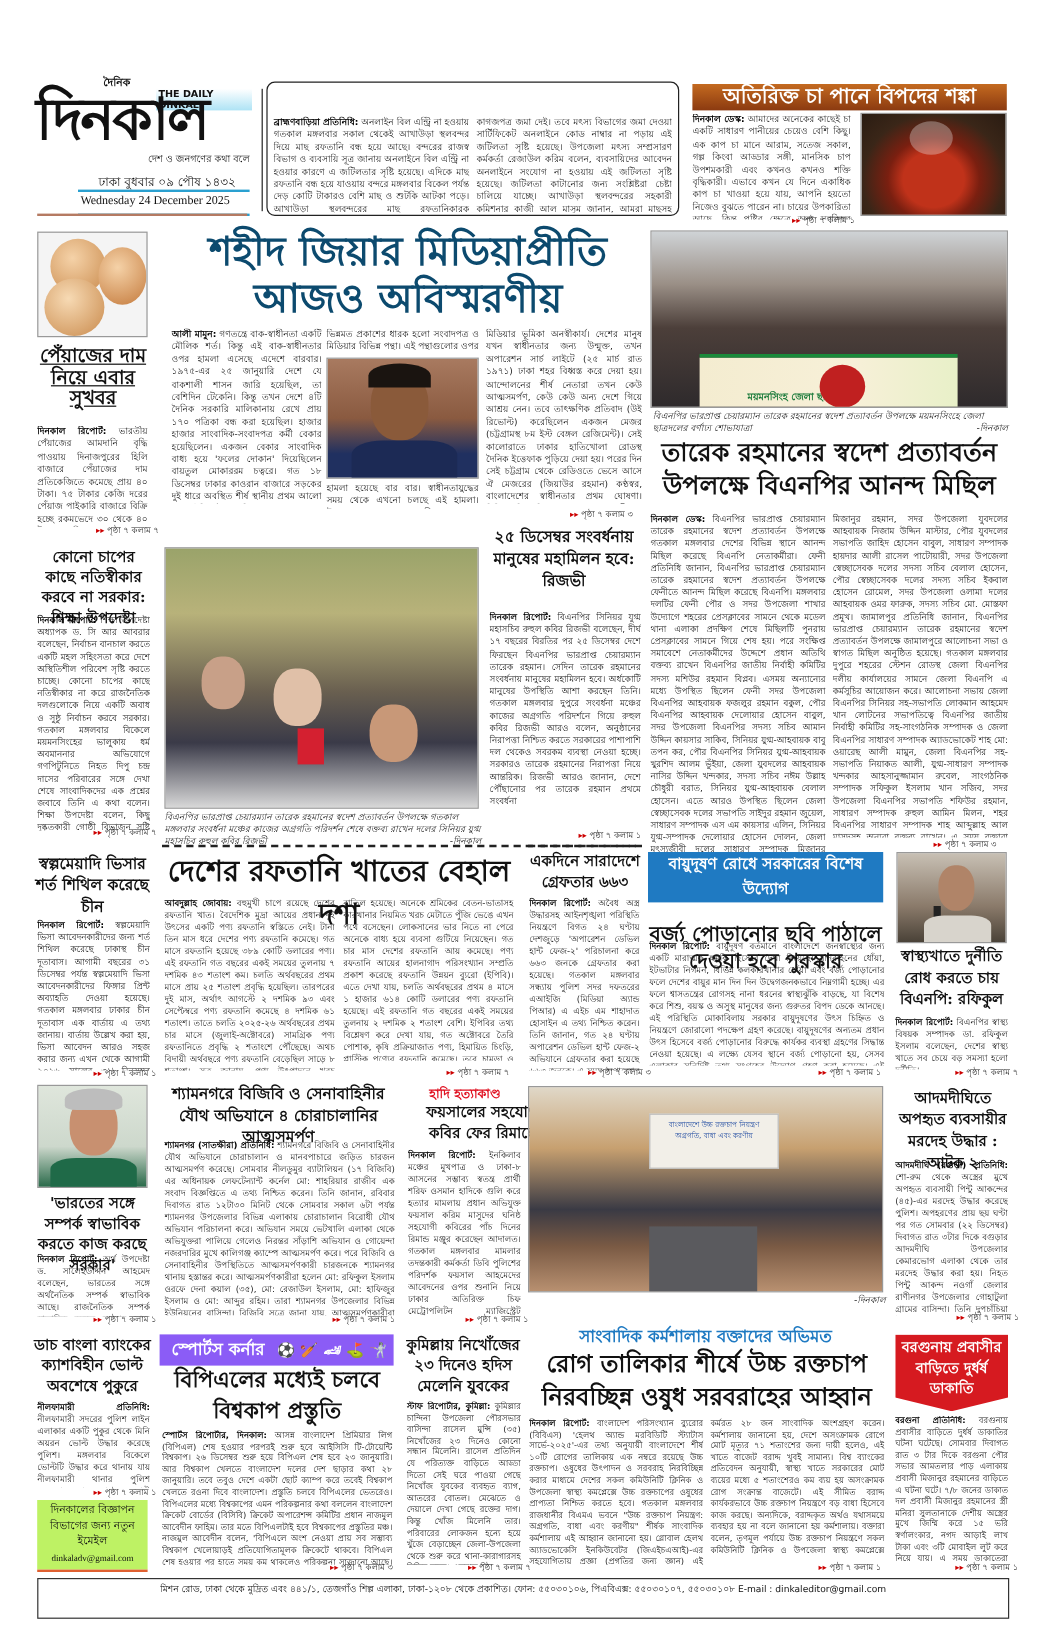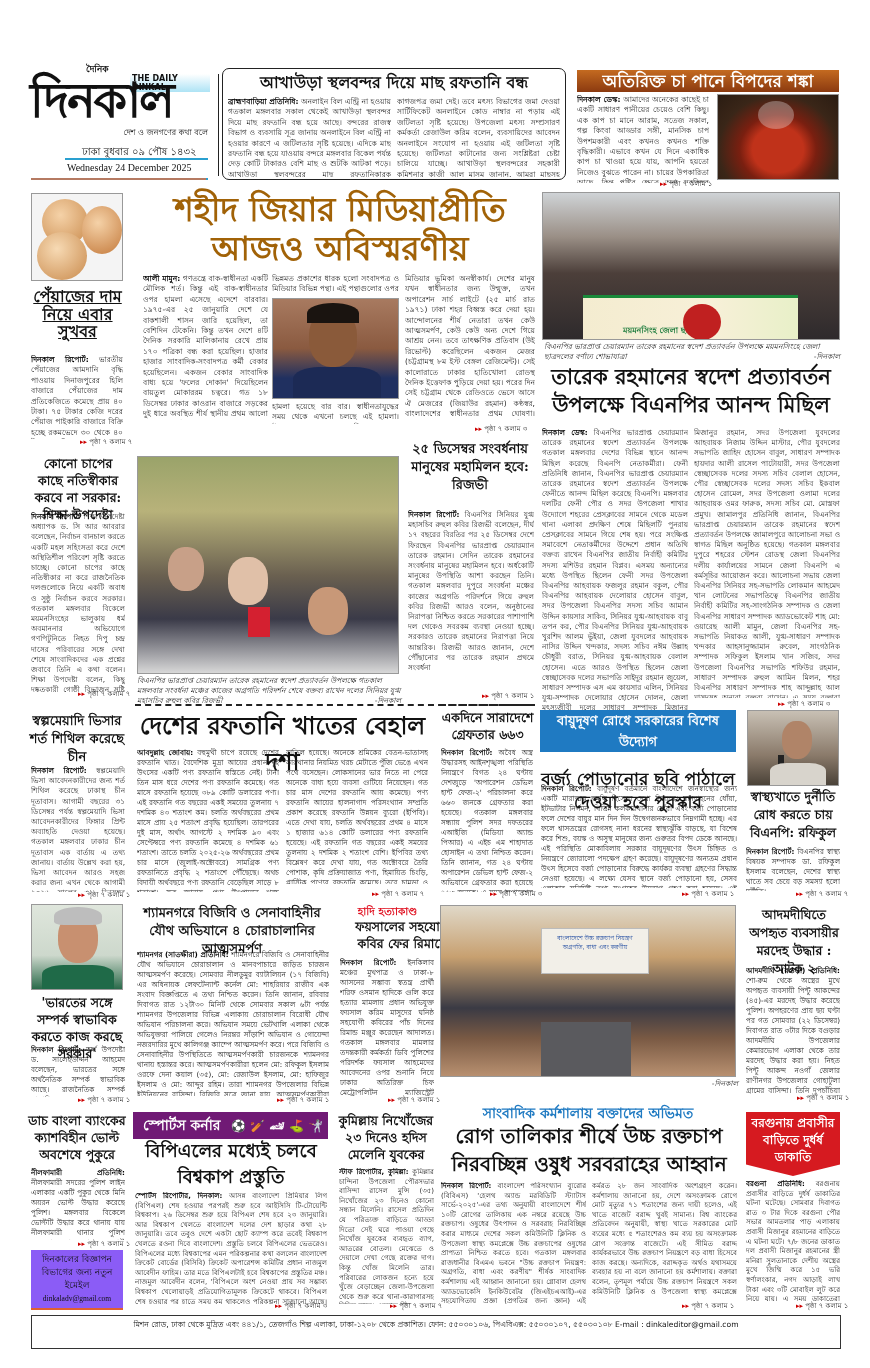--- a/index.html
+++ b/index.html
@@ -13,45 +13,44 @@
 .caption{font-size:7.5px;font-style:italic;line-height:10px;color:#222}
 .dash{border-top:2px dashed #222}
 
 .mast-logo{font-family:"DejaVu Serif",serif;font-weight:900;font-size:48px;letter-spacing:-2px;color:#111;line-height:52px}
 .mast-small{font-size:9px;font-weight:bold}
 .mast-en{font-size:8px;font-weight:bold;background:linear-gradient(#fff,#aee3f5);padding:0 2px}
 .blue-rule{height:2px;background:#2aa0d0}
 
 .box-round{border:1.5px solid #222;border-radius:7px}
 .tea-head{background:linear-gradient(#c46a20,#8b3a10);color:#fff;text-align:center;font-weight:bold;font-size:17px;line-height:22px}
-.red-hl{color:#a16207;font-family:"DejaVu Sans",sans-serif;font-weight:bold;text-align:center;line-height:1.05}
+.red-hl{color:#0c4a6e;font-family:"DejaVu Sans",sans-serif;font-weight:bold;text-align:center;line-height:1.05}
 .blue-banner{background:#1f7ac2;color:#fff;font-weight:bold;text-align:center;font-size:13px;line-height:21px}
-.sports-banner{background:#701a75;color:#fff;font-weight:bold;font-size:14px;line-height:26px;padding-left:10px}
+.sports-banner{background:#8b5cf6;color:#fff;font-weight:bold;font-size:14px;line-height:26px;padding-left:10px}
 .red-box{background:#d61a20;color:#fff;text-align:center;font-weight:bold}
-.ad-box{background:#8b5cf6;text-align:center;font-family:"DejaVu Serif",serif}
+.ad-box{background:#bef264;text-align:center;font-family:"DejaVu Serif",serif}
 .footer{border:1.5px solid #333;font-size:8.3px;line-height:14px;text-align:center;padding:2px 4px;color:#111}
 </style>
 </head>
 <body>
 
 <div class="abs" style="left:30px;top:62px;width:180px;height:120px;">
   <div class="abs mast-small" style="left:56px;top:0;">দৈনিক</div>
   <div class="abs mast-en" style="left:100px;top:12px;">THE DAILY DINKAL</div>
   <div class="abs mast-logo" style="left:0;top:12px;">দিনকাল</div>
   <div class="abs" style="right:2px;top:64px;font-size:8px;">দেশ ও জনগণের কথা বলে</div>
   <div class="abs" style="left:52px;top:82px;font-size:10px;font-family:'DejaVu Serif',serif;">ঢাকা বুধবার ০৯ পৌষ ১৪৩২</div>
   <div class="abs blue-rule" style="left:35px;top:96px;width:143px;"></div>
   <div class="abs" style="left:37px;top:100px;font-size:10px;font-family:'Liberation Serif',serif;">Wednesday 24 December 2025</div>
   <div class="abs blue-rule" style="left:35px;top:104px;width:143px;margin-top:12px;"></div>
 </div>
 <div class="abs" style="left:31px;top:178px;width:175px;height:2px;background:#b57a62;"></div>
 <div class="abs" style="left:218px;top:74px;width:1px;height:102px;background:#222;"></div>
 
 <div class="abs box-round" style="left:222px;top:68px;width:344px;height:112px;padding:3px 5px;">
-  <div class="hl" style="font-size:16px;font-family:'DejaVu Sans',sans-serif;line-height:22px;">আখাউড়া স্থলবন্দর দিয়ে মাছ রফতানি বন্ধ</div>
   <div class="abs body-text" style="left:5px;top:28px;width:163px;height:80px;font-size:7.5px;line-height:10.4px;"><b>ব্রাহ্মণবাড়িয়া প্রতিনিধি:</b> <span>অনলাইন বিল এন্ট্রি না হওয়ায় গতকাল মঙ্গলবার সকাল থেকেই আখাউড়া স্থলবন্দর দিয়ে মাছ রফতানি বন্ধ হয়ে আছে। বন্দরের রাজস্ব বিভাগ ও ব্যবসায়ি সূত্র জানায় অনলাইনে বিল এন্ট্রি না হওয়ার কারণে এ জটিলতার সৃষ্টি হয়েছে। এদিকে মাছ রফতানি বন্ধ হয়ে যাওয়ায় বন্দরে মঙ্গলবার বিকেল পর্যন্ত দেড় কোটি টাকারও বেশি মাছ ও শুটকি আটকা পড়ে। আখাউড়া স্থলবন্দরের মাছ রফতানিকারক অ্যাসোসিয়েশনের সভাপতি ফারুক মিয়া জানান, নিয়ম মেনে সকলের দিকে মাছ রফতানির জন্য</span></div>
   <div class="abs body-text" style="left:174px;top:28px;width:163px;height:80px;font-size:7.5px;line-height:10.4px;">কাগজপত্র জমা দেই। তবে মৎস্য বিভাগের জমা দেওয়া সার্টিফিকেট অনলাইনে কোড নাম্বার না পড়ায় এই জটিলতা সৃষ্টি হয়েছে। উপজেলা মৎস্য সম্প্রসারণ কর্মকর্তা রেজাউল করিম বলেন, ব্যবসায়িদের আবেদন অনলাইনে সংযোগ না হওয়ায় এই জটিলতা সৃষ্টি হয়েছে। জটিলতা কাটানোর জন্য সংশ্লিষ্টরা চেষ্টা চালিয়ে যাচ্ছে। আখাউড়া স্থলবন্দরের সহকারী কমিশনার কাজী আল মাসুম জানান, আমরা মাছসহ অন্যান্য পণ্য যাতে ব্যবসায়িরা রফতানি করতে পারে সে জন্য ম্যানুয়ালি বিল করার চেষ্টা করা হচ্ছে।</div>
 </div>
 
 <div class="abs tea-head" style="left:577px;top:70px;width:262px;">অতিরিক্ত চা পানে বিপদের শঙ্কা</div>
 <div class="abs body-text" style="left:577px;top:95px;width:132px;height:88px;font-size:7.5px;line-height:10.4px;"><b>দিনকাল ডেস্ক:</b> <span>আমাদের অনেকের কাছেই চা একটি সাধারণ পানীয়ের চেয়েও বেশি কিছু। এক কাপ চা মানে আরাম, সতেজ সকাল, গল্প কিংবা আড্ডার সঙ্গী, মানসিক চাপ উপশমকারী এবং কখনও কখনও শক্তি বৃদ্ধিকারী। এভাবে কখন যে দিনে একাধিক কাপ চা খাওয়া হয়ে যায়, আপনি হয়তো নিজেও বুঝতে পারেন না। চায়ের উপকারিতা আছে, কিন্তু পুষ্টির ক্ষেত্রে অন্য সবকিছুর মতো এই পানীয় পানের ক্ষেত্রেও ভারসাম্য রক্ষা করতে হবে।</span></div>
 <div class="abs cont" style="left:660px;top:178px;">▸▸ <span style="color:#222">পৃষ্ঠা ৭ কলাম ১</span></div>
 <div class="abs photo" style="left:717px;top:94px;width:122px;height:86px;background:radial-gradient(ellipse at 50% 65%,#c0321a 0 30%,#7a1f10 45%,#3a2618 70%,#2a1c12 100%);">
   <div style="position:absolute;left:40px;top:6px;width:36px;height:28px;border-radius:50%;background:rgba(230,230,230,.35);"></div>
 </div>

